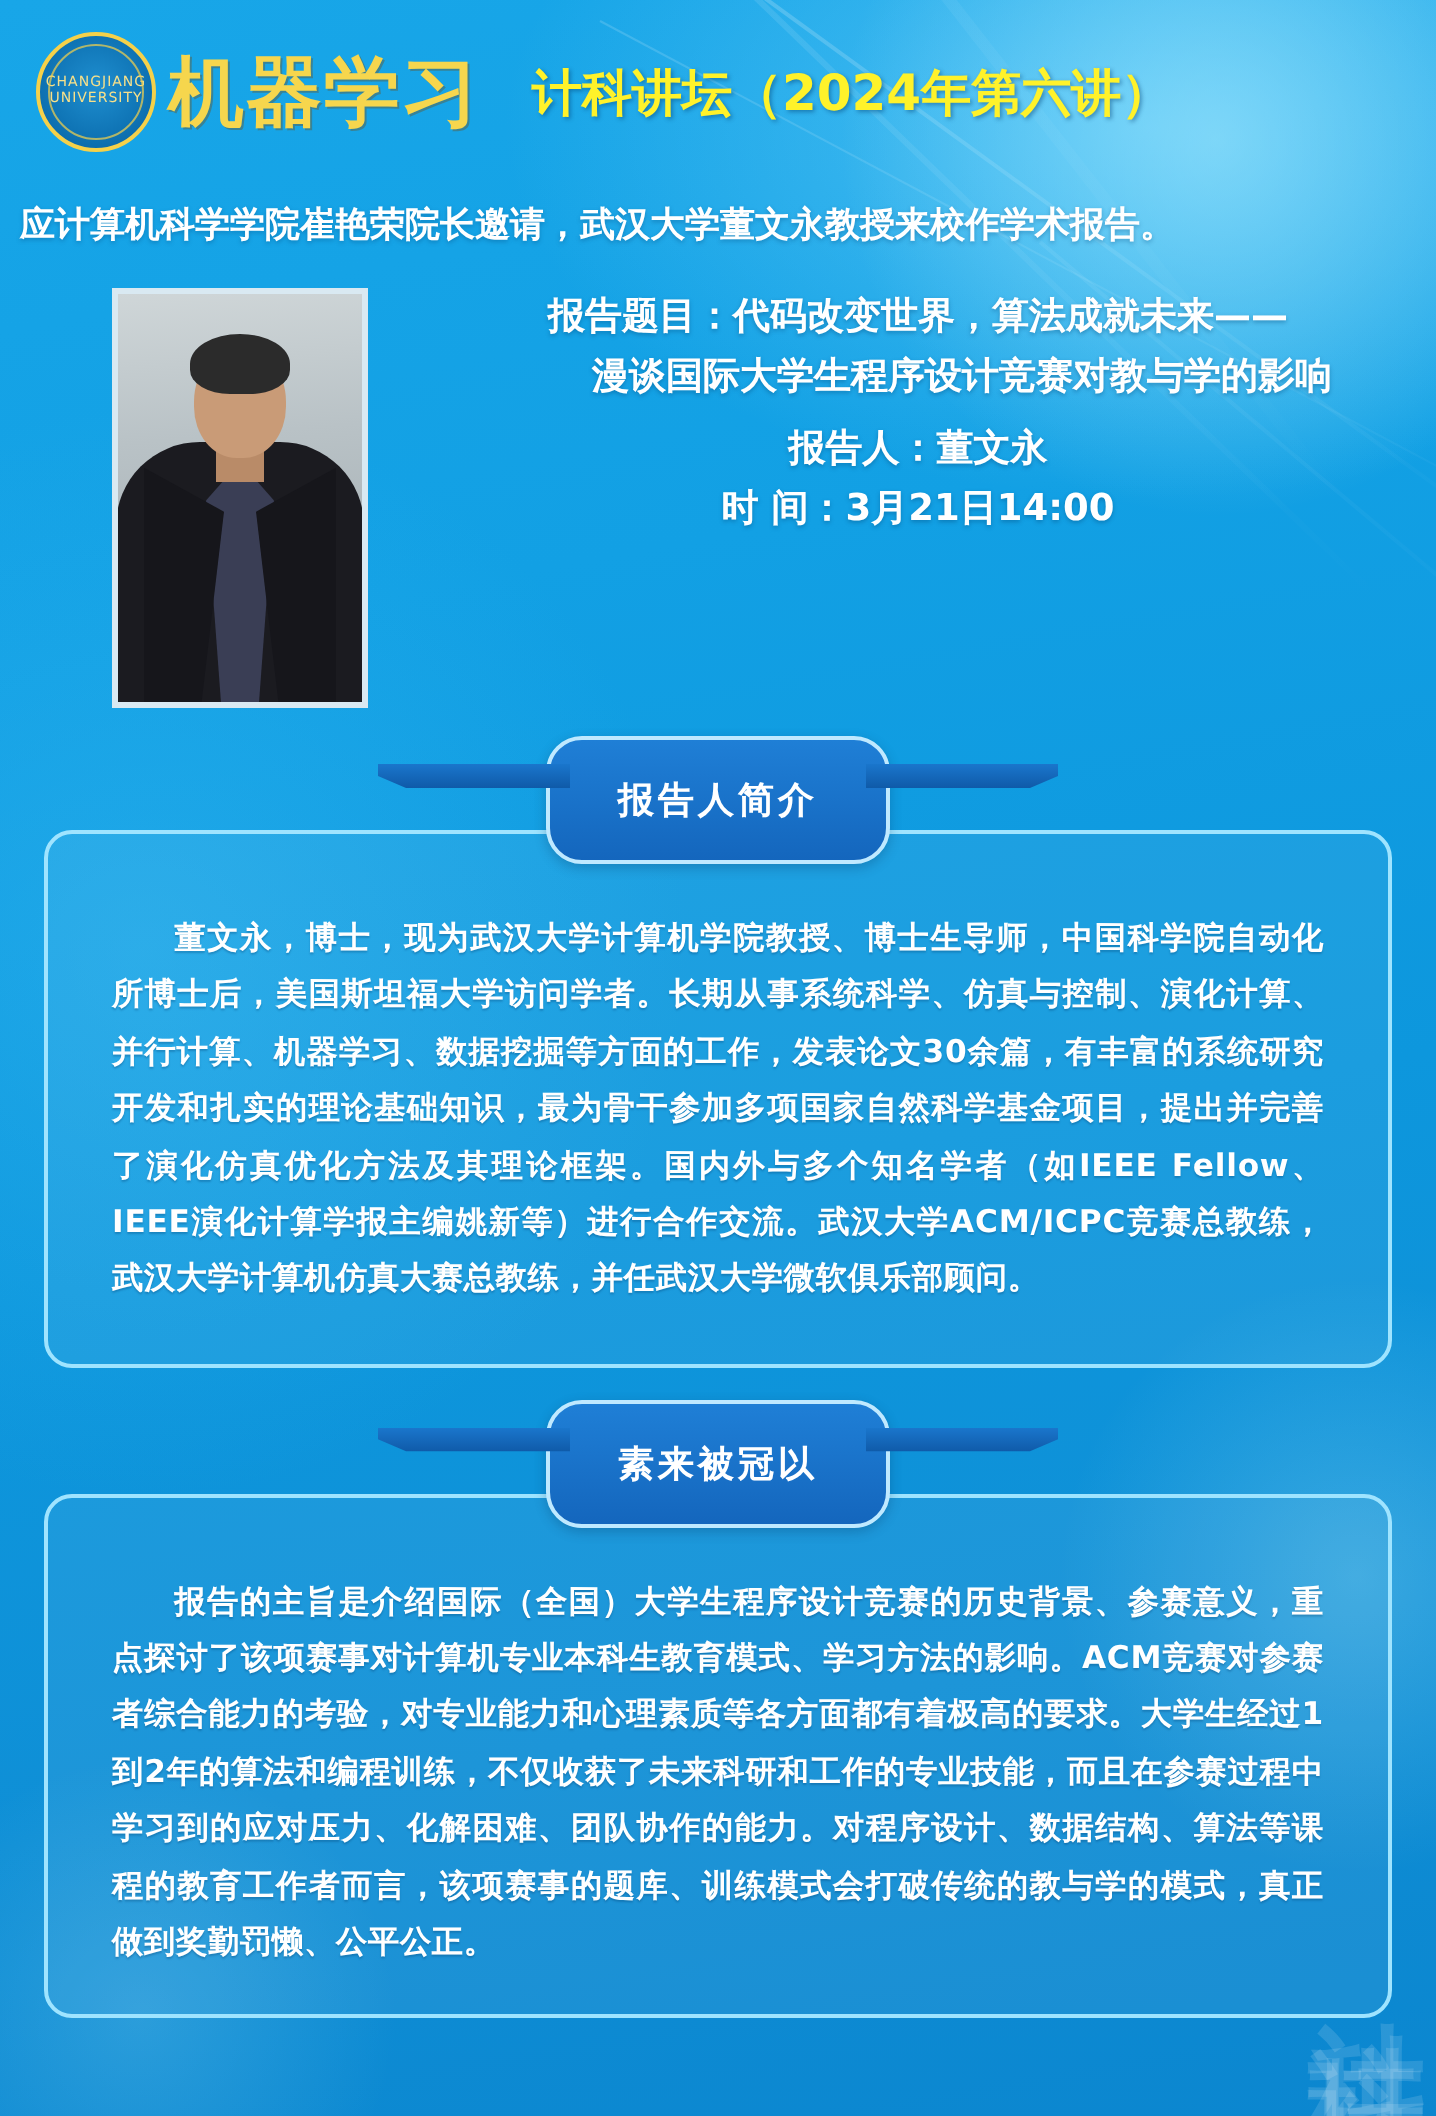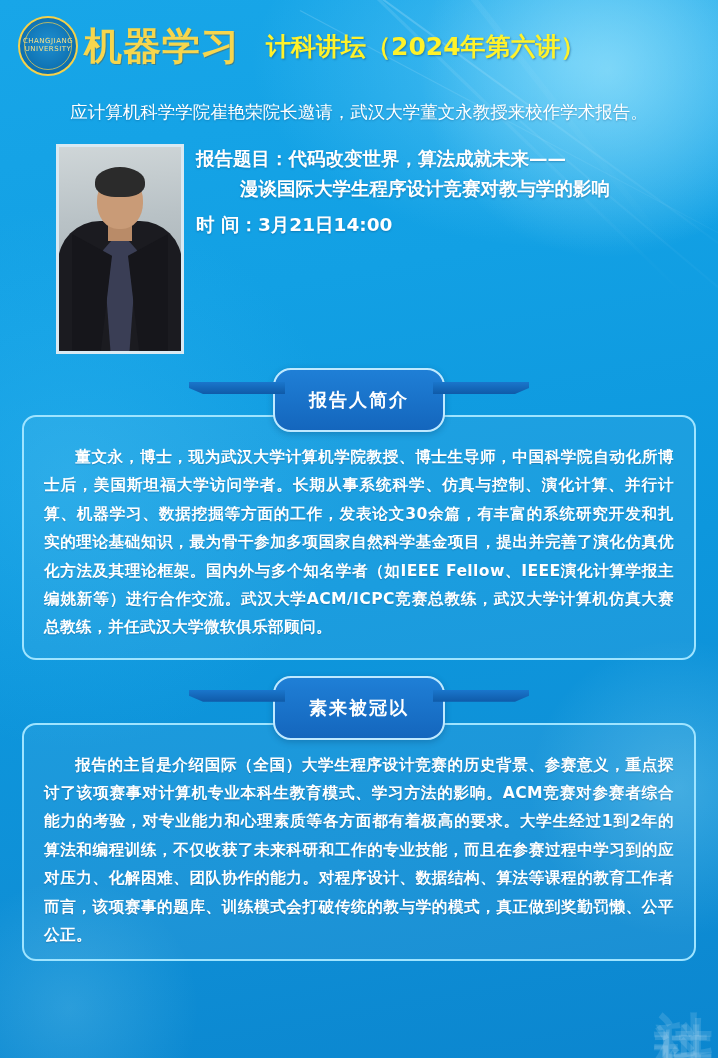--- a/index.html
+++ b/index.html
@@ -111,22 +111,22 @@
     white-space: nowrap;
     font-family: "DejaVu Sans", "Liberation Sans", sans-serif;
   }
 
   
   #invite {
     position: relative;
     z-index: 3;
     color: #ffffff;
     font-size: 17.5px;
-    font-weight: normal;
-    text-align: center;
+    font-weight: bold;
+    text-align: left;
     padding: 8px 10px 6px 10px;
     letter-spacing: 0px;
     text-shadow: 0 1px 2px rgba(0,70,120,.35);
     font-family: "DejaVu Sans", "Liberation Sans", sans-serif;
   }
 
   
   #speaker-block {
     position: relative;
     z-index: 3;
@@ -170,27 +170,28 @@
     clip-path: polygon(50% 0, 100% 16%, 78% 100%, 22% 100%, 0 16%);
   }
   .p-lapel-l, .p-lapel-r {
     position: absolute; bottom: 0; width: 40px; height: 122px; background: #16161b;
   }
   .p-lapel-l { left: 50%; margin-left: -48px; clip-path: polygon(0 4%, 100% 22%, 72% 100%, 0 100%); }
   .p-lapel-r { left: 50%; margin-left: 8px;  clip-path: polygon(100% 4%, 100% 100%, 28% 100%, 0 22%); }
 
   #speaker-info {
     flex: 1 1 auto;
-    padding-left: 12px;
+    padding-left: 32px;
     color: #ffffff;
     font-weight: bold;
     font-size: 18.5px;
     line-height: 1.62;
     text-shadow: 0 1px 2px rgba(0,70,120,.4);
     font-family: "DejaVu Sans", "Liberation Sans", sans-serif;
+    text-align: center;
   }
   #speaker-info .line2 { padding-left: 44px; }
   #speaker-info .gap { height: 6px; }
 
   
   .banner-wrap {
     position: relative;
     z-index: 4;
     display: flex;
     justify-content: center;
@@ -234,21 +235,21 @@
     color: #ffffff;
     font-size: 15.6px;
     line-height: 1.82;
     text-align: justify;
     text-justify: inter-ideograph;
     letter-spacing: .4px;
     font-weight: bold;
     text-shadow: 0 1px 1px rgba(0,60,110,.3);
     font-family: "DejaVu Sans", "Liberation Sans", sans-serif;
   }
-  .card p { margin: 0; text-indent: 2em; }
+  .card p { margin: 12px; text-indent: 2em; }
   .card p + p { margin-top: 2px; }
 
   #card-intro { padding-top: 26px; }
   #card-content { padding-top: 26px; padding-bottom: 10px; }
 </style>
 </head>
 <body>
 
 <div id="poster">
 
@@ -283,20 +284,23 @@
       <div class="p-hair"></div>
     </div>
 
     <div id="speaker-info">
       <div>
         <span>报告题目：</span><span>代码改变世界，算法成就未来——</span>
       </div>
       <div class="line2">漫谈国际大学生程序设计竞赛对教与学的影响</div>
       <div class="gap"></div>
       <div>
+        <span>报告人：</span><span>董文永</span>
+      </div>
+      <div>
         <span>时  间：</span><span>3月21日14:00</span>
       </div>
     </div>
   </div>
 
   <div class="banner-wrap">
     <div class="banner">报告人简介</div>
   </div>
   <div class="card" id="card-intro">
     <p>董文永，博士，现为武汉大学计算机学院教授、博士生导师，中国科学院自动化所博士后，美国斯坦福大学访问学者。长期从事系统科学、仿真与控制、演化计算、并行计算、机器学习、数据挖掘等方面的工作，发表论文30余篇，有丰富的系统研究开发和扎实的理论基础知识，最为骨干参加多项国家自然科学基金项目，提出并完善了演化仿真优化方法及其理论框架。国内外与多个知名学者（如IEEE Fellow、IEEE演化计算学报主编姚新等）进行合作交流。武汉大学ACM/ICPC竞赛总教练，武汉大学计算机仿真大赛总教练，并任武汉大学微软俱乐部顾问。</p>

